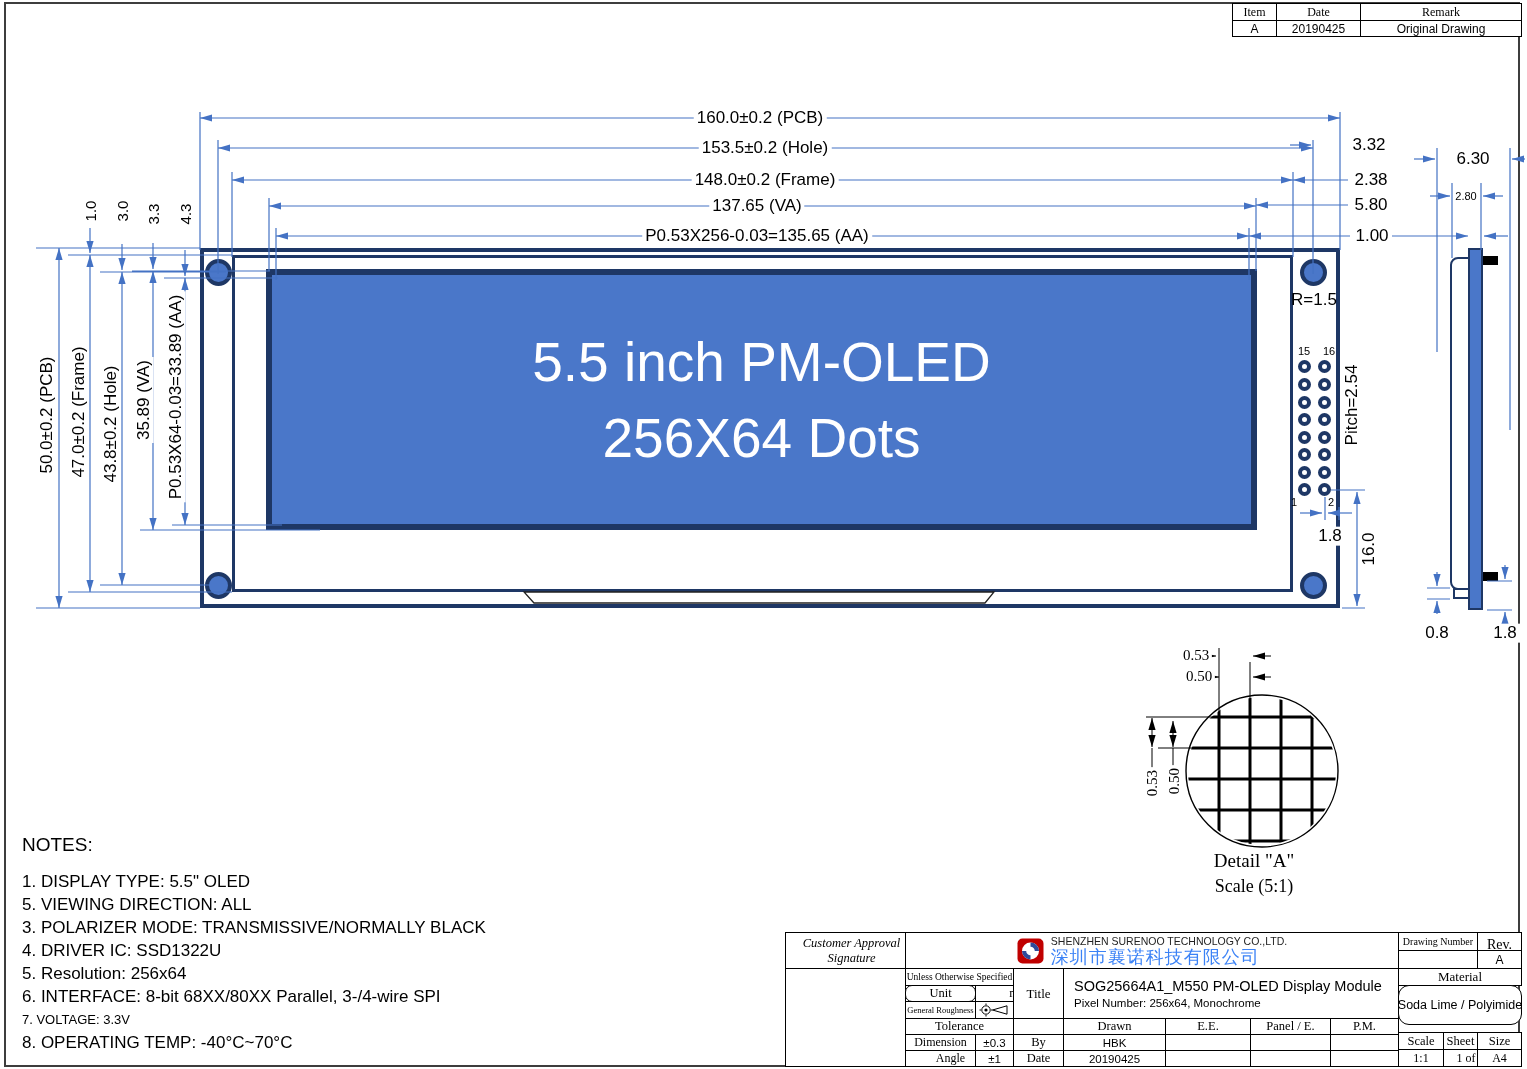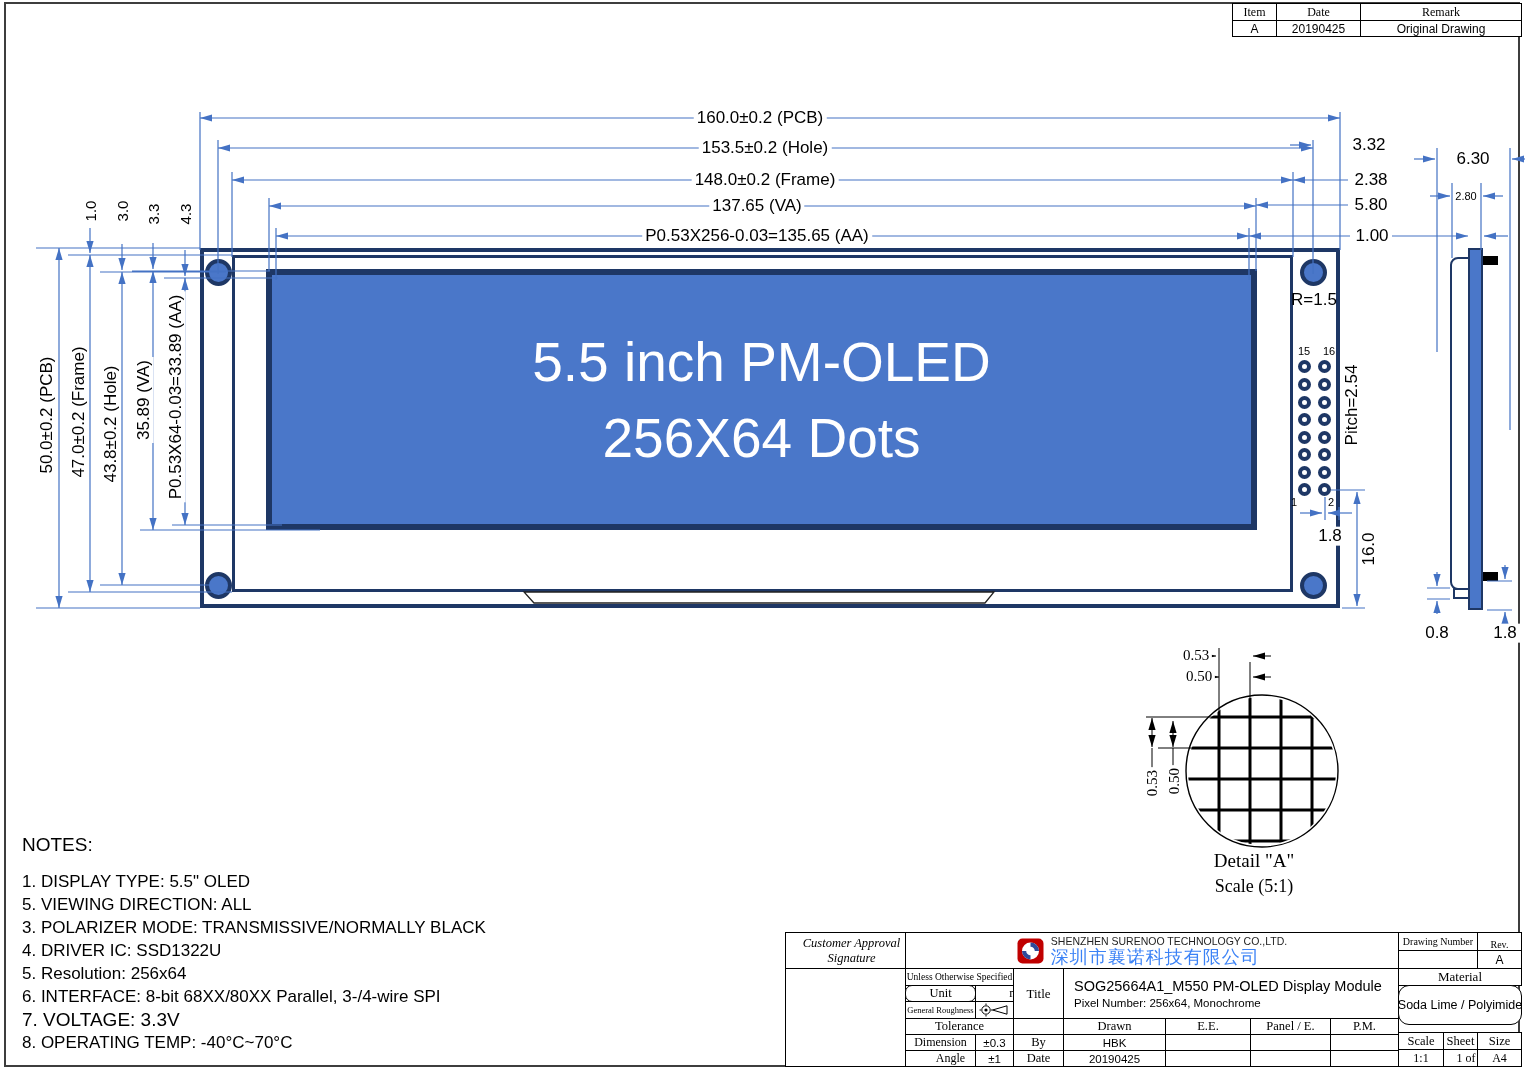--- a/index.html
+++ b/index.html
@@ -203,21 +203,21 @@
 <div class="dim serif noBg" style="left:1254px;top:887px;font-size:18px;">Scale (5:1)</div>
 
 <div class="abs" style="left:22px;top:834px;z-index:10;">
   <div style="font-size:19px;margin-bottom:14px;">NOTES:</div>
   <div style="font-size:17px;line-height:23px;">1. DISPLAY TYPE: 5.5" OLED</div>
   <div style="font-size:17px;line-height:23px;">5. VIEWING DIRECTION: ALL</div>
   <div style="font-size:17px;line-height:23px;">3. POLARIZER MODE: TRANSMISSIVE/NORMALLY BLACK</div>
   <div style="font-size:17px;line-height:23px;">4. DRIVER IC: SSD1322U</div>
   <div style="font-size:17px;line-height:23px;">5. Resolution: 256x64</div>
   <div style="font-size:17px;line-height:23px;">6. INTERFACE: 8-bit 68XX/80XX Parallel, 3-/4-wire SPI</div>
-  <div style="font-size:19px;line-height:23px;">7. VOLTAGE: 3.3V</div>
+  <div style="font-size:13px;line-height:23px;">7. VOLTAGE: 3.3V</div>
   <div style="font-size:17px;line-height:23px;">8. OPERATING TEMP: -40°C~70°C</div>
 </div>
 
 <div class="abs z10" style="left:785px;top:932px;width:737px;height:135px;">
   <div class="cell serif" style="left:0;top:0;width:121px;height:37px;flex-direction:column;font-style:italic;font-size:12.5px;line-height:15px;padding-left:12px;">
     <span>Customer Approval</span>
     <span>Signature</span>
   </div>
   <div class="cell" style="left:0;top:36px;width:121px;height:99px;"></div>
 
@@ -228,21 +228,21 @@
       <path d="M13.5,4.5 a8.5,8.5 0 0 1 8.5,8.5 l-4.2,0 a4.3,4.3 0 0 0 -4.3,-4.3 z" fill="#2e4b9b"></path>
       <path d="M13.5,21.5 a8.5,8.5 0 0 1 -8.5,-8.5 l4.2,0 a4.3,4.3 0 0 0 4.3,4.3 z" fill="#2e4b9b"></path>
     </svg>
     <div style="display:flex;flex-direction:column;align-items:flex-start;">
       <span style="font-size:10.5px;color:#222;">SHENZHEN SURENOO TECHNOLOGY CO.,LTD.</span>
       <span style="font-size:18px;color:#3b82f6;line-height:20px;letter-spacing:1px;">深圳市襄诺科技有限公司</span>
     </div>
   </div>
 
   <div class="cell serif" style="left:613px;top:0;width:80px;height:19px;font-size:10px;">Drawing Number</div>
-  <div class="cell serif" style="left:692px;top:0;width:45px;height:25px;font-size:10px;">Rev.</div>
+  <div class="cell serif" style="left:692px;top:0;width:45px;height:25px;font-size:14px;">Rev.</div>
   <div class="cell" style="left:613px;top:18px;width:80px;height:19px;"></div>
   <div class="cell" style="left:692px;top:18px;width:45px;height:19px;font-size:12px;">A</div>
 
   <div class="cell serif" style="left:120px;top:36px;width:109px;height:18px;font-size:9.5px;">Unless Otherwise Specified</div>
   <div class="cell serif" style="left:120px;top:53px;width:71px;height:17px;font-size:12.5px;border-radius:7px;">Unit</div>
   <div class="cell serif" style="left:190px;top:53px;width:39px;height:17px;font-size:12.5px;padding-left:43px;">mm</div>
   <div class="cell serif" style="left:120px;top:69px;width:71px;height:18px;font-size:8.5px;">General Roughness</div>
   <div class="cell" style="left:190px;top:69px;width:39px;height:18px;">
     <svg width="32" height="14" viewBox="0 0 32 14">
       <circle cx="7" cy="7" r="4.2" fill="none" stroke="#000" stroke-width="1"></circle>

